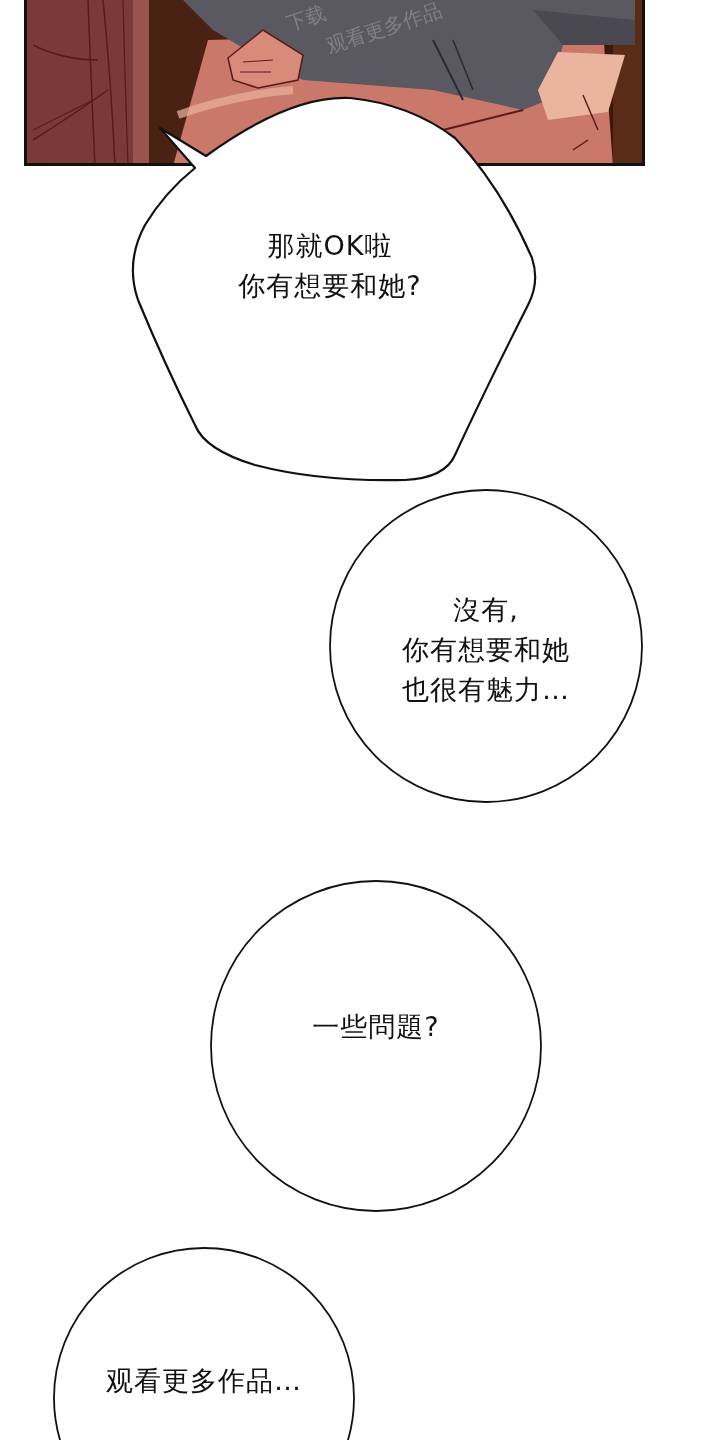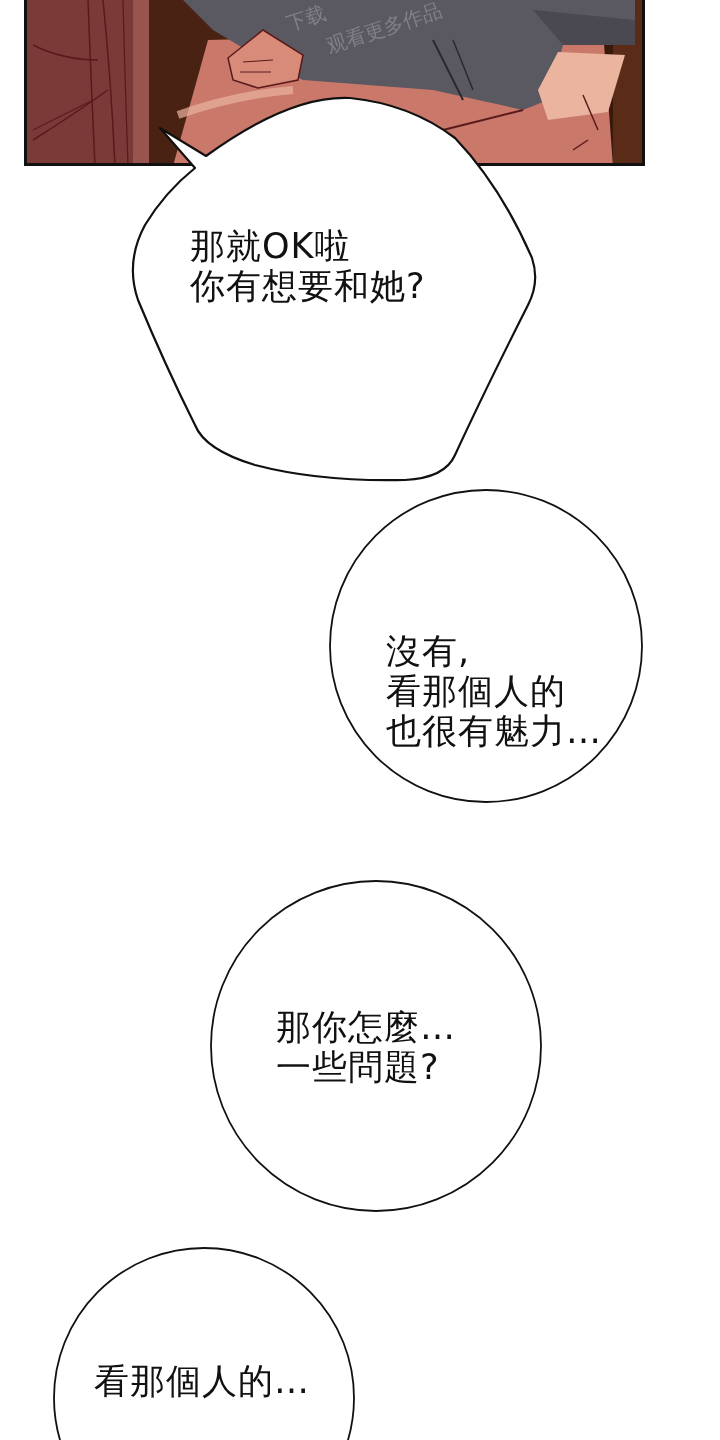--- a/index.html
+++ b/index.html
@@ -34,23 +34,23 @@
     }
     .panel svg { display: block; }
     .art-layer {
       position: absolute;
       left: 0; top: 0;
       width: 720px; height: 1440px;
       pointer-events: none;
     }
     .bubble-text {
       position: absolute;
-      text-align: left;
+      text-align: center;
       color: #111;
-      font-size: 35px;
+      font-size: 27px;
       line-height: 40px;
       letter-spacing: 1px;
       white-space: nowrap;
     }
     .bubble-text .line { display: block; }
     .watermark {
       position: absolute;
       color: #8a8a90;
       font-size: 20px;
       transform: rotate(-18deg);
@@ -124,28 +124,27 @@
     <circle cx="376" cy="1046" r="165" fill="#ffffff" stroke="#111111" stroke-width="1.8"></circle>
 
     <circle cx="204" cy="1398" r="150" fill="#ffffff" stroke="#111111" stroke-width="1.8"></circle>
   </svg>
 
   <div class="bubble-text" style="left:190px; top:226px; width:280px;">
     <span class="line">那就OK啦</span>
     <span class="line">你有想要和她?</span>
   </div>
 
-  <div class="bubble-text" style="left:386px; top:590px; width:200px;margin-top:41px;">
+  <div class="bubble-text" style="left:386px; top:590px; width:200px;">
     <span class="line">沒有,</span>
-    <span class="line">看那個人的</span>
+    <span class="line">你有想要和她</span>
     <span class="line">也很有魅力…</span>
   </div>
 
   <div class="bubble-text" style="left:276px; top:1007px; width:200px;">
-    <span class="line">那你怎麼…</span>
     <span class="line">一些問題?</span>
   </div>
 
   <div class="bubble-text" style="left:94px; top:1361px; width:220px;">
-    <span class="line">看那個人的…</span>
+    <span class="line">观看更多作品…</span>
   </div>
 
 </div>
 
 </body></html>

